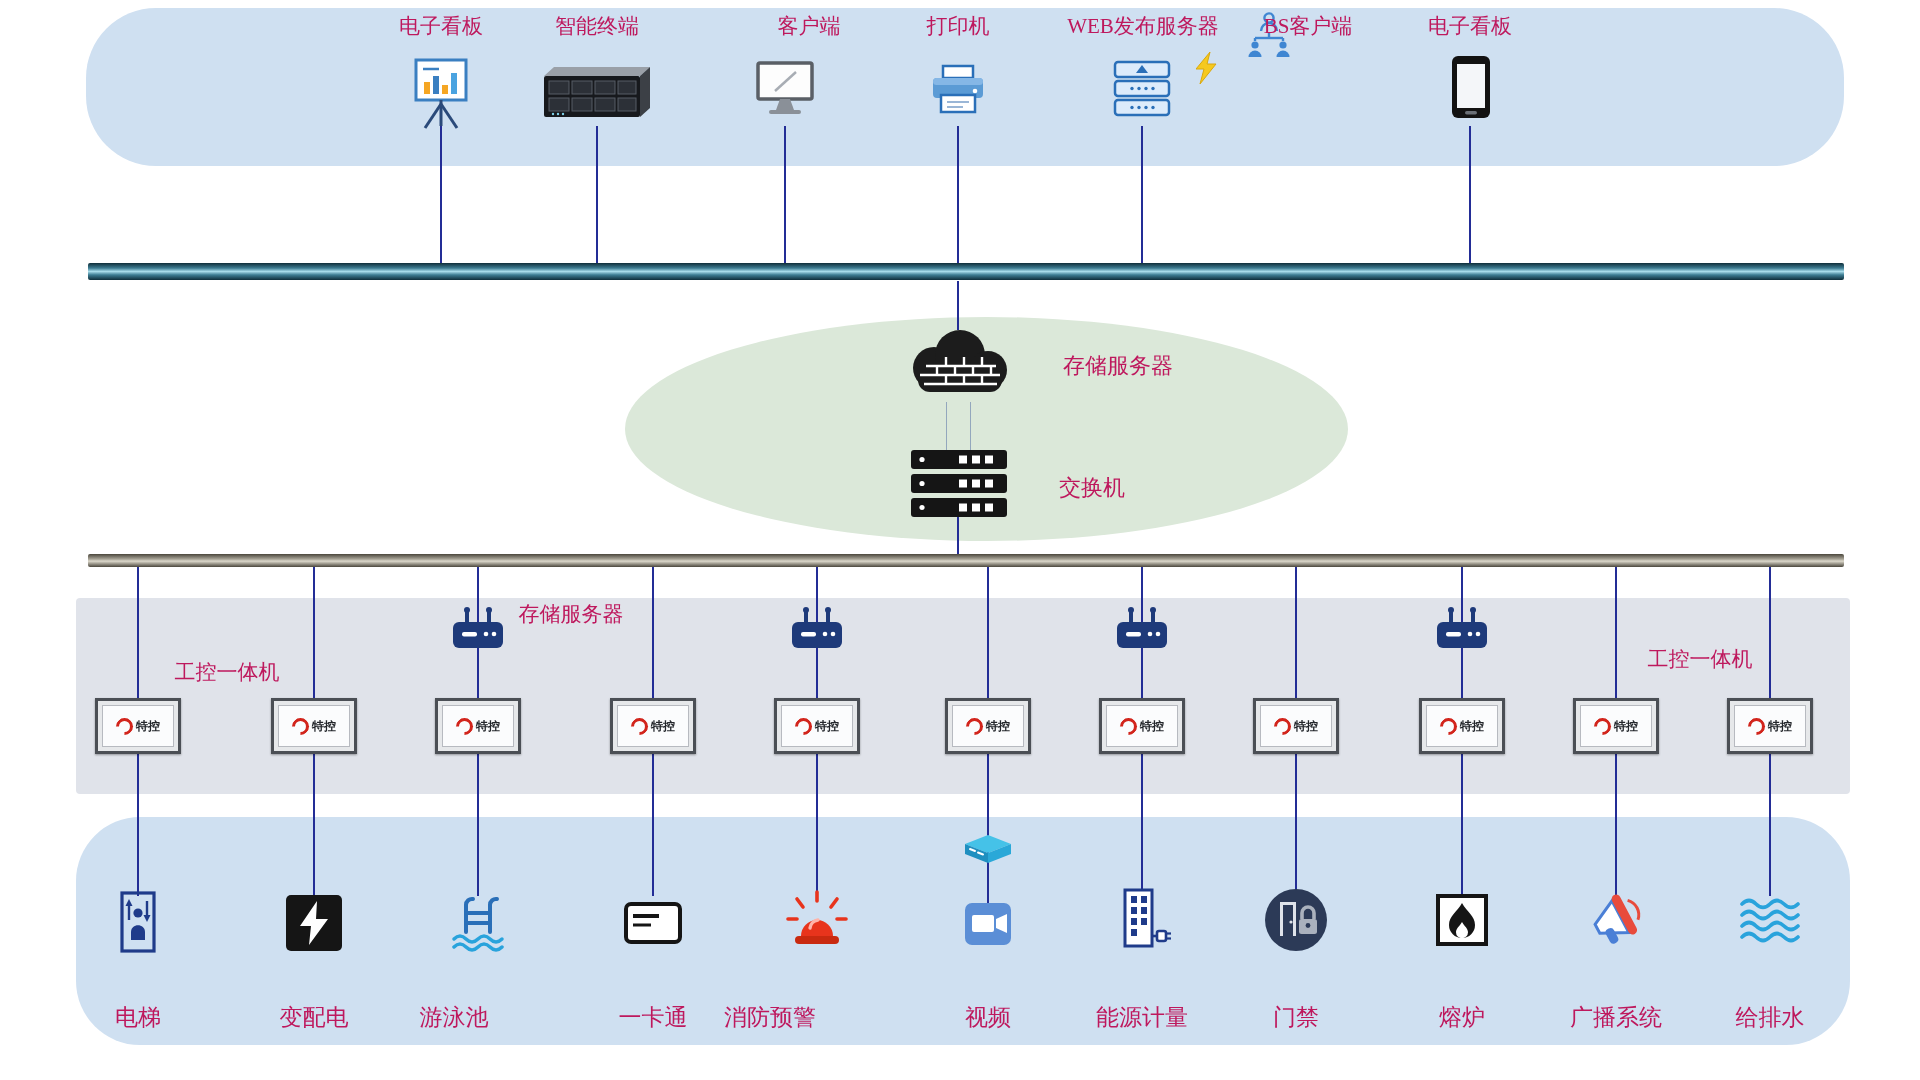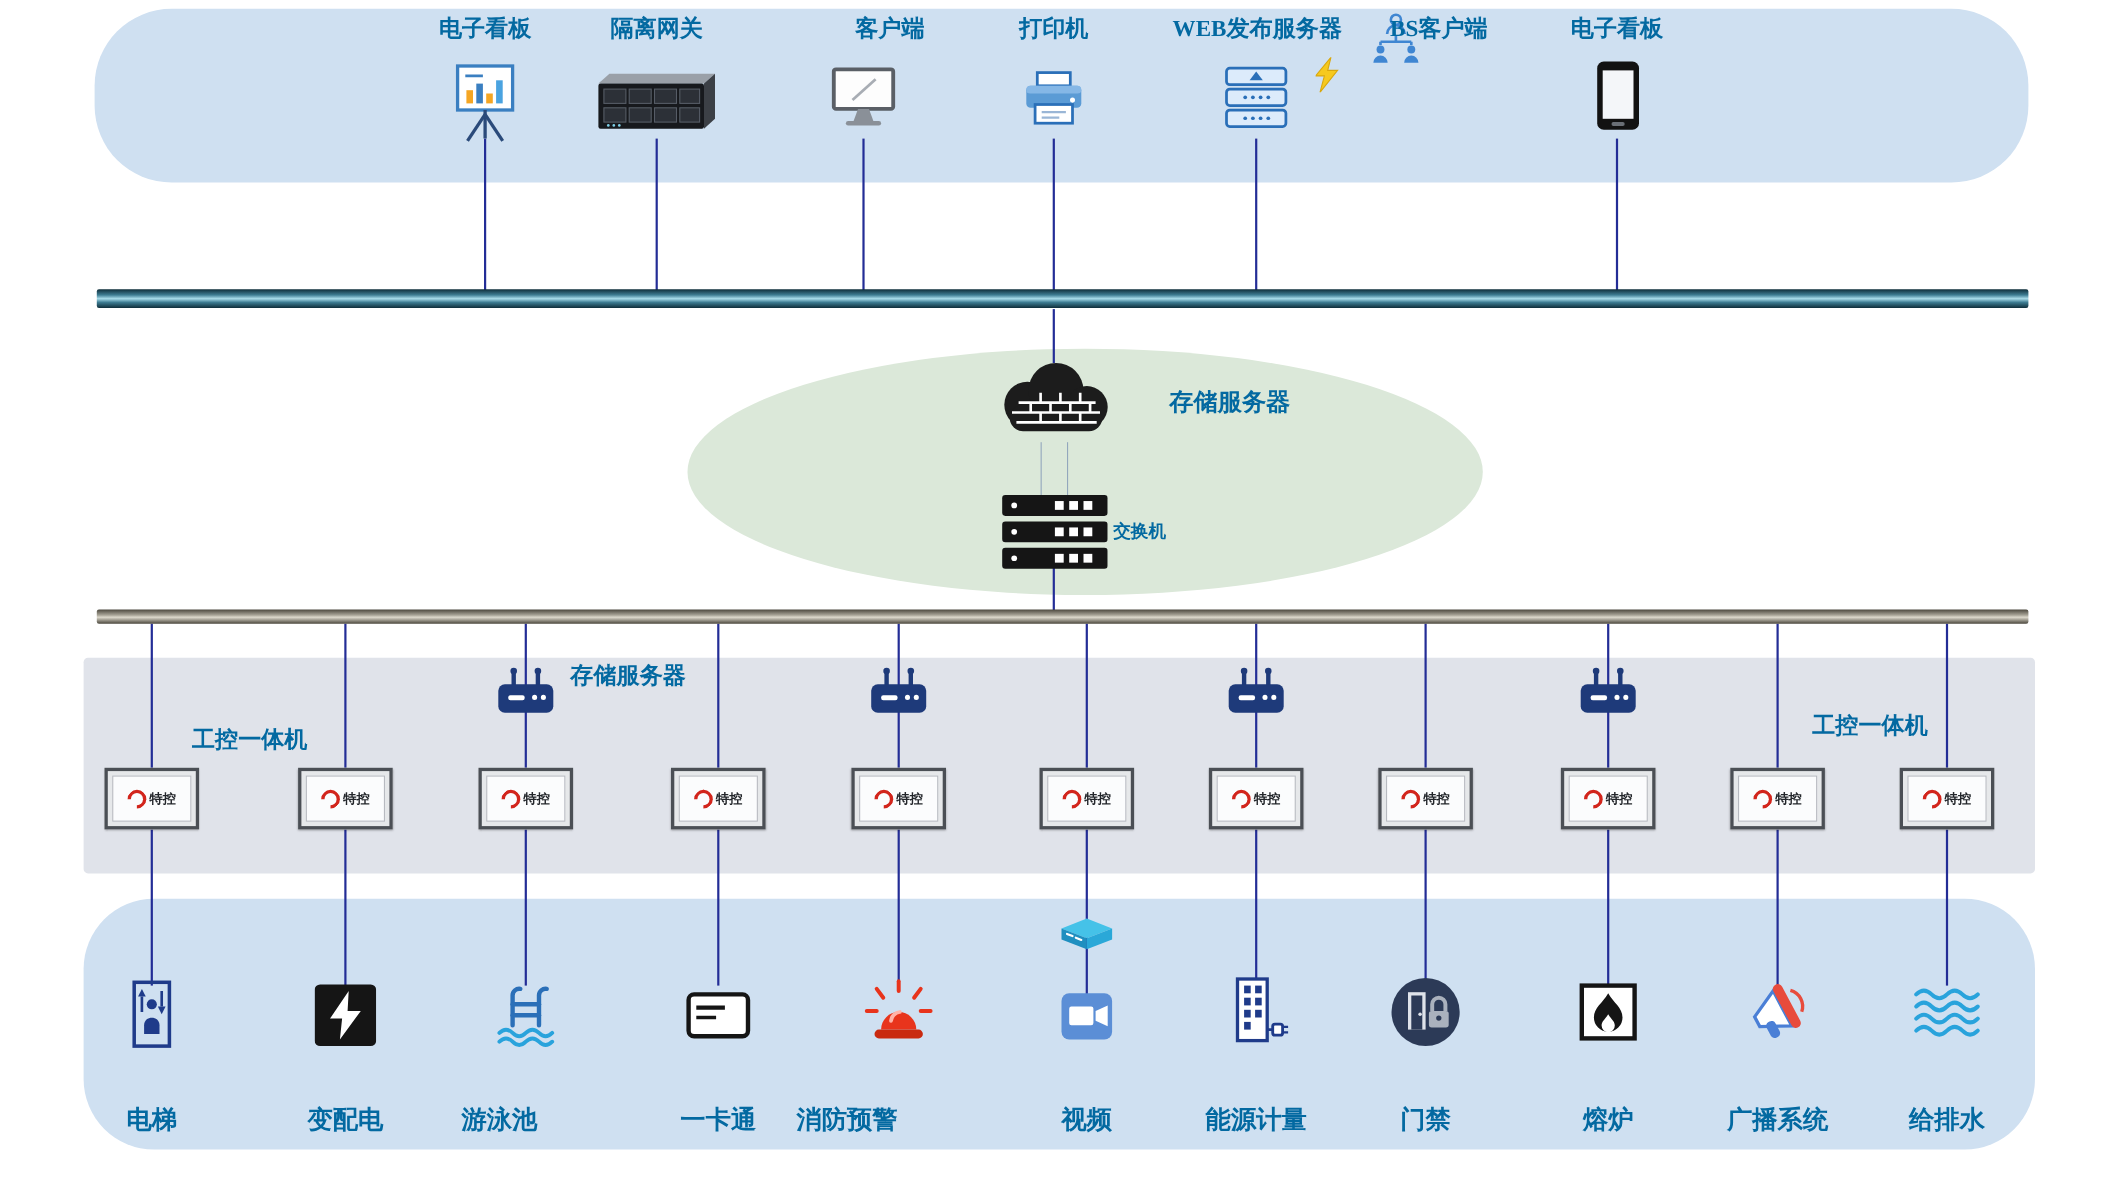--- a/index.html
+++ b/index.html
@@ -8,21 +8,21 @@
   .top-panel{left:86px;top:8px;width:1758px;height:158px;background:#cfe0f1;border-radius:70px;}
   .dmz-ellipse{left:625px;top:317px;width:723px;height:224px;background:#dbe8d9;border-radius:50%;}
   .control-band{left:76px;top:598px;width:1774px;height:196px;background:#e0e3ea;border-radius:4px;}
   .bottom-panel{left:76px;top:817px;width:1774px;height:228px;background:#cfe0f1;border-radius:64px;}
   .bus{position:absolute;left:88px;width:1756px;border-radius:2px;}
   .bus1{top:263px;height:17px;background:linear-gradient(180deg,#0f2e3a 0%,#3d7c92 30%,#a8dcea 50%,#3d7c92 70%,#0f2e3a 100%);}
   .bus2{top:554px;height:13px;background:linear-gradient(180deg,#4a463c 0%,#a9a598 40%,#ddd9cc 55%,#4a463c 100%);}
   .vline{position:absolute;width:2px;background:#232d96;}
   .thinline{position:absolute;width:1px;background:#93a7bd;}
   .icon{position:absolute;}
-  .lbl{position:absolute;transform:translateX(-50%);font-weight:bold;color:#0369a1;white-space:nowrap;}
+  .lbl{position:absolute;transform:translateX(-50%);font-weight:normal;color:#be185d;white-space:nowrap;}
   .top-lbl{top:12px;font-size:21px;}
   .bot-lbl{top:1002px;font-size:23px;}
   .ipc{position:absolute;width:80px;height:50px;border:3px solid #4b4f55;background:#e6e8ea;box-shadow:0 1px 2px rgba(0,0,0,.35);display:flex;align-items:center;justify-content:center;}
   .ipc-screen{width:70px;height:40px;background:#fbfcfd;border:1px solid #b7bac0;display:flex;align-items:center;justify-content:center;gap:3px;}
   .tk-mark{width:11px;height:11px;border:3px solid #d2251c;border-bottom-color:transparent;border-radius:50%;transform:rotate(45deg);flex:none;}
   .tk-text{font-size:12px;font-weight:bold;color:#23262b;font-family:"Liberation Sans",sans-serif;}
 </style>
 </head>
 <body>
 
@@ -445,29 +445,29 @@
   <svg class="icon" style="left:1738px;top:896px" width="64" height="52" viewBox="0 0 64 52">
     <g fill="none" stroke="#29a3dc" stroke-width="3.6" stroke-linecap="round">
       <path d="M4 8 q7 -7 14 0 t14 0 t14 0 t14 0"></path>
       <path d="M4 19 q7 -7 14 0 t14 0 t14 0 t14 0"></path>
       <path d="M4 30 q7 -7 14 0 t14 0 t14 0 t14 0"></path>
       <path d="M4 41 q7 -7 14 0 t14 0 t14 0 t14 0"></path>
     </g>
   </svg>
 
   <div class="lbl top-lbl" style="left:441px">电子看板</div>
-  <div class="lbl top-lbl" style="left:597px">隔离网关</div>
+  <div class="lbl top-lbl" style="left:597px">智能终端</div>
   <div class="lbl top-lbl" style="left:809px">客户端</div>
   <div class="lbl top-lbl" style="left:958px">打印机</div>
   <div class="lbl top-lbl" style="left:1143px">WEB发布服务器</div>
   <div class="lbl top-lbl" style="left:1308px">BS客户端</div>
   <div class="lbl top-lbl" style="left:1470px">电子看板</div>
 
   <div class="lbl" style="left:1118px;top:351px;font-size:22px">存储服务器</div>
-  <div class="lbl" style="left:1036px;top:473px;font-size:16px">交换机</div>
+  <div class="lbl" style="left:1092px;top:473px;font-size:22px">交换机</div>
 
   <div class="lbl" style="left:571px;top:600px;font-size:21px">存储服务器</div>
   <div class="lbl" style="left:227px;top:658px;font-size:21px">工控一体机</div>
   <div class="lbl" style="left:1700px;top:645px;font-size:21px">工控一体机</div>
 
   <div class="lbl bot-lbl" style="left:138px">电梯</div>
   <div class="lbl bot-lbl" style="left:314px">变配电</div>
   <div class="lbl bot-lbl" style="left:454px">游泳池</div>
   <div class="lbl bot-lbl" style="left:653px">一卡通</div>
   <div class="lbl bot-lbl" style="left:770px">消防预警</div>

